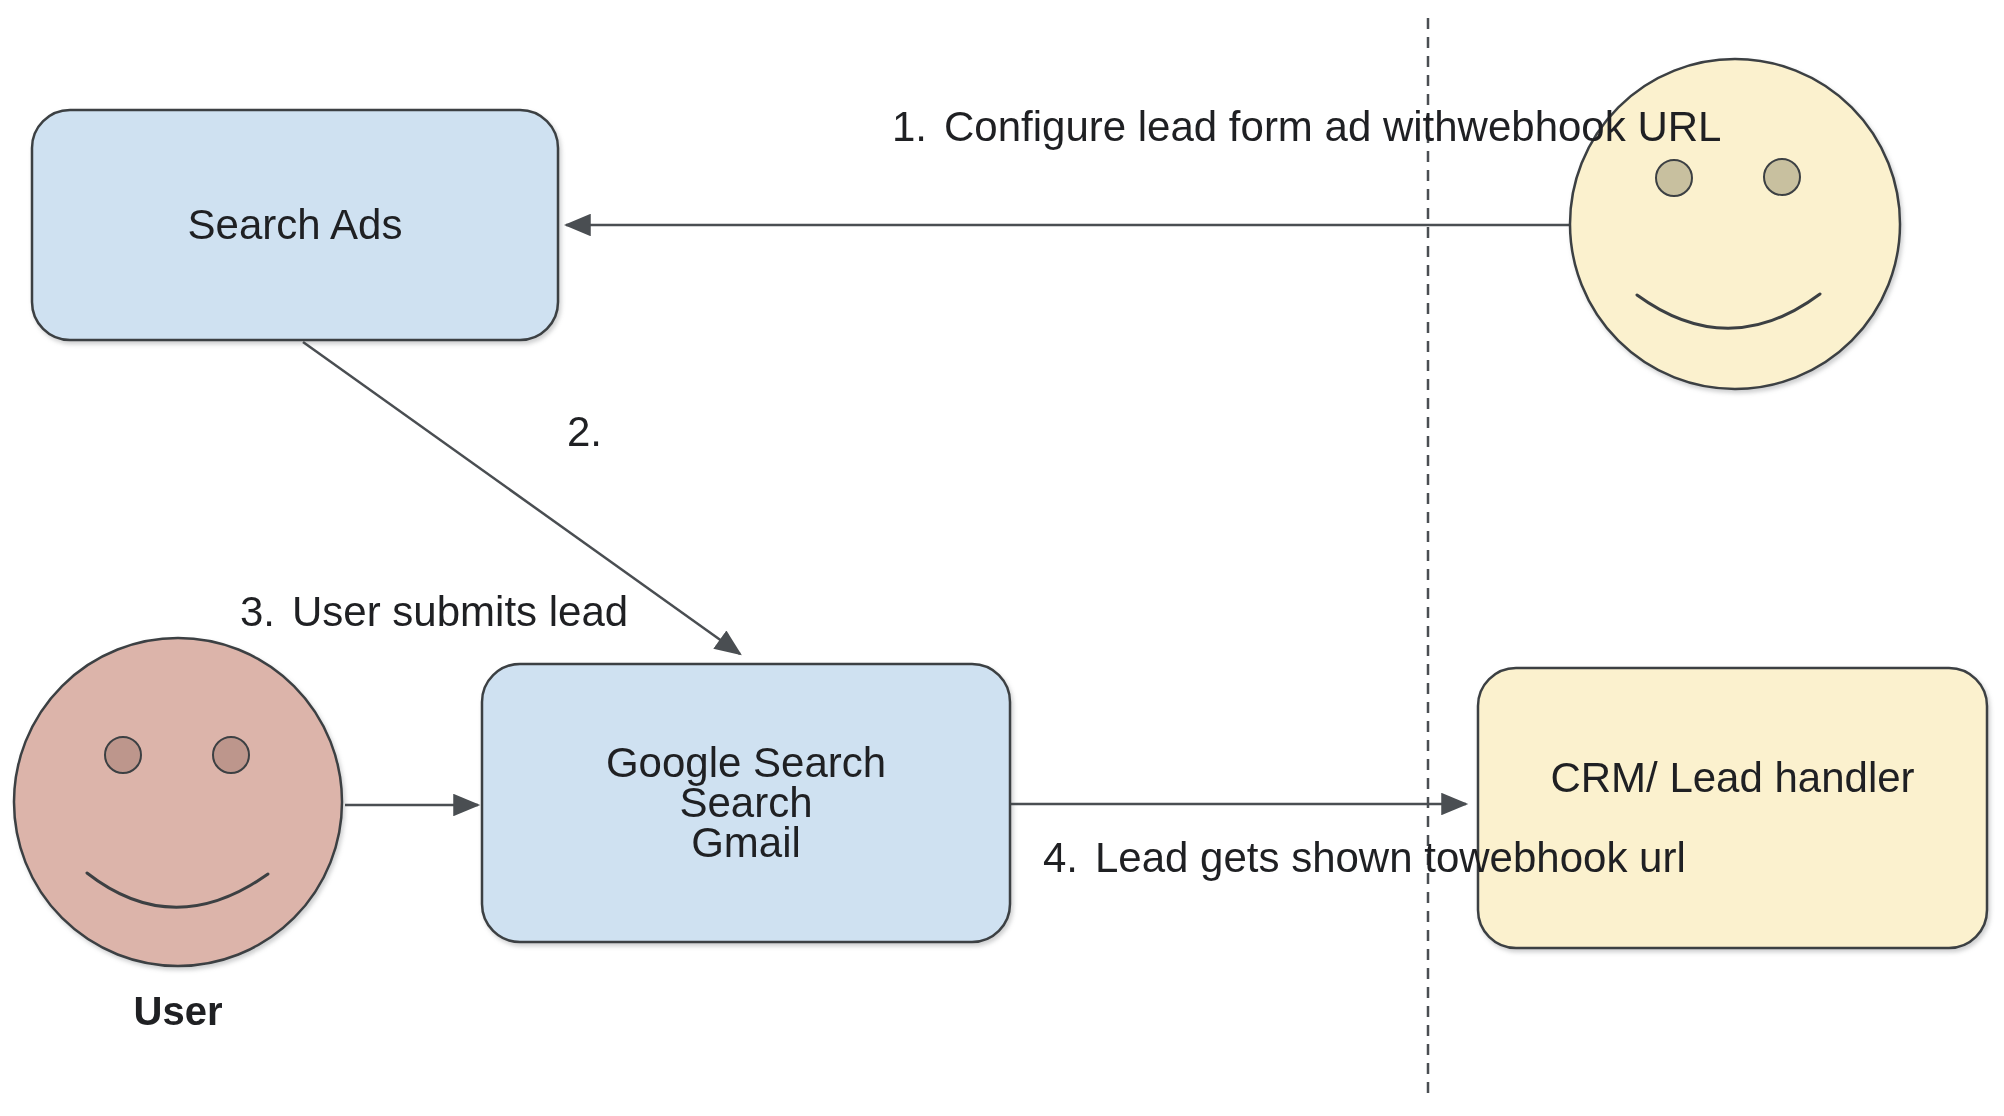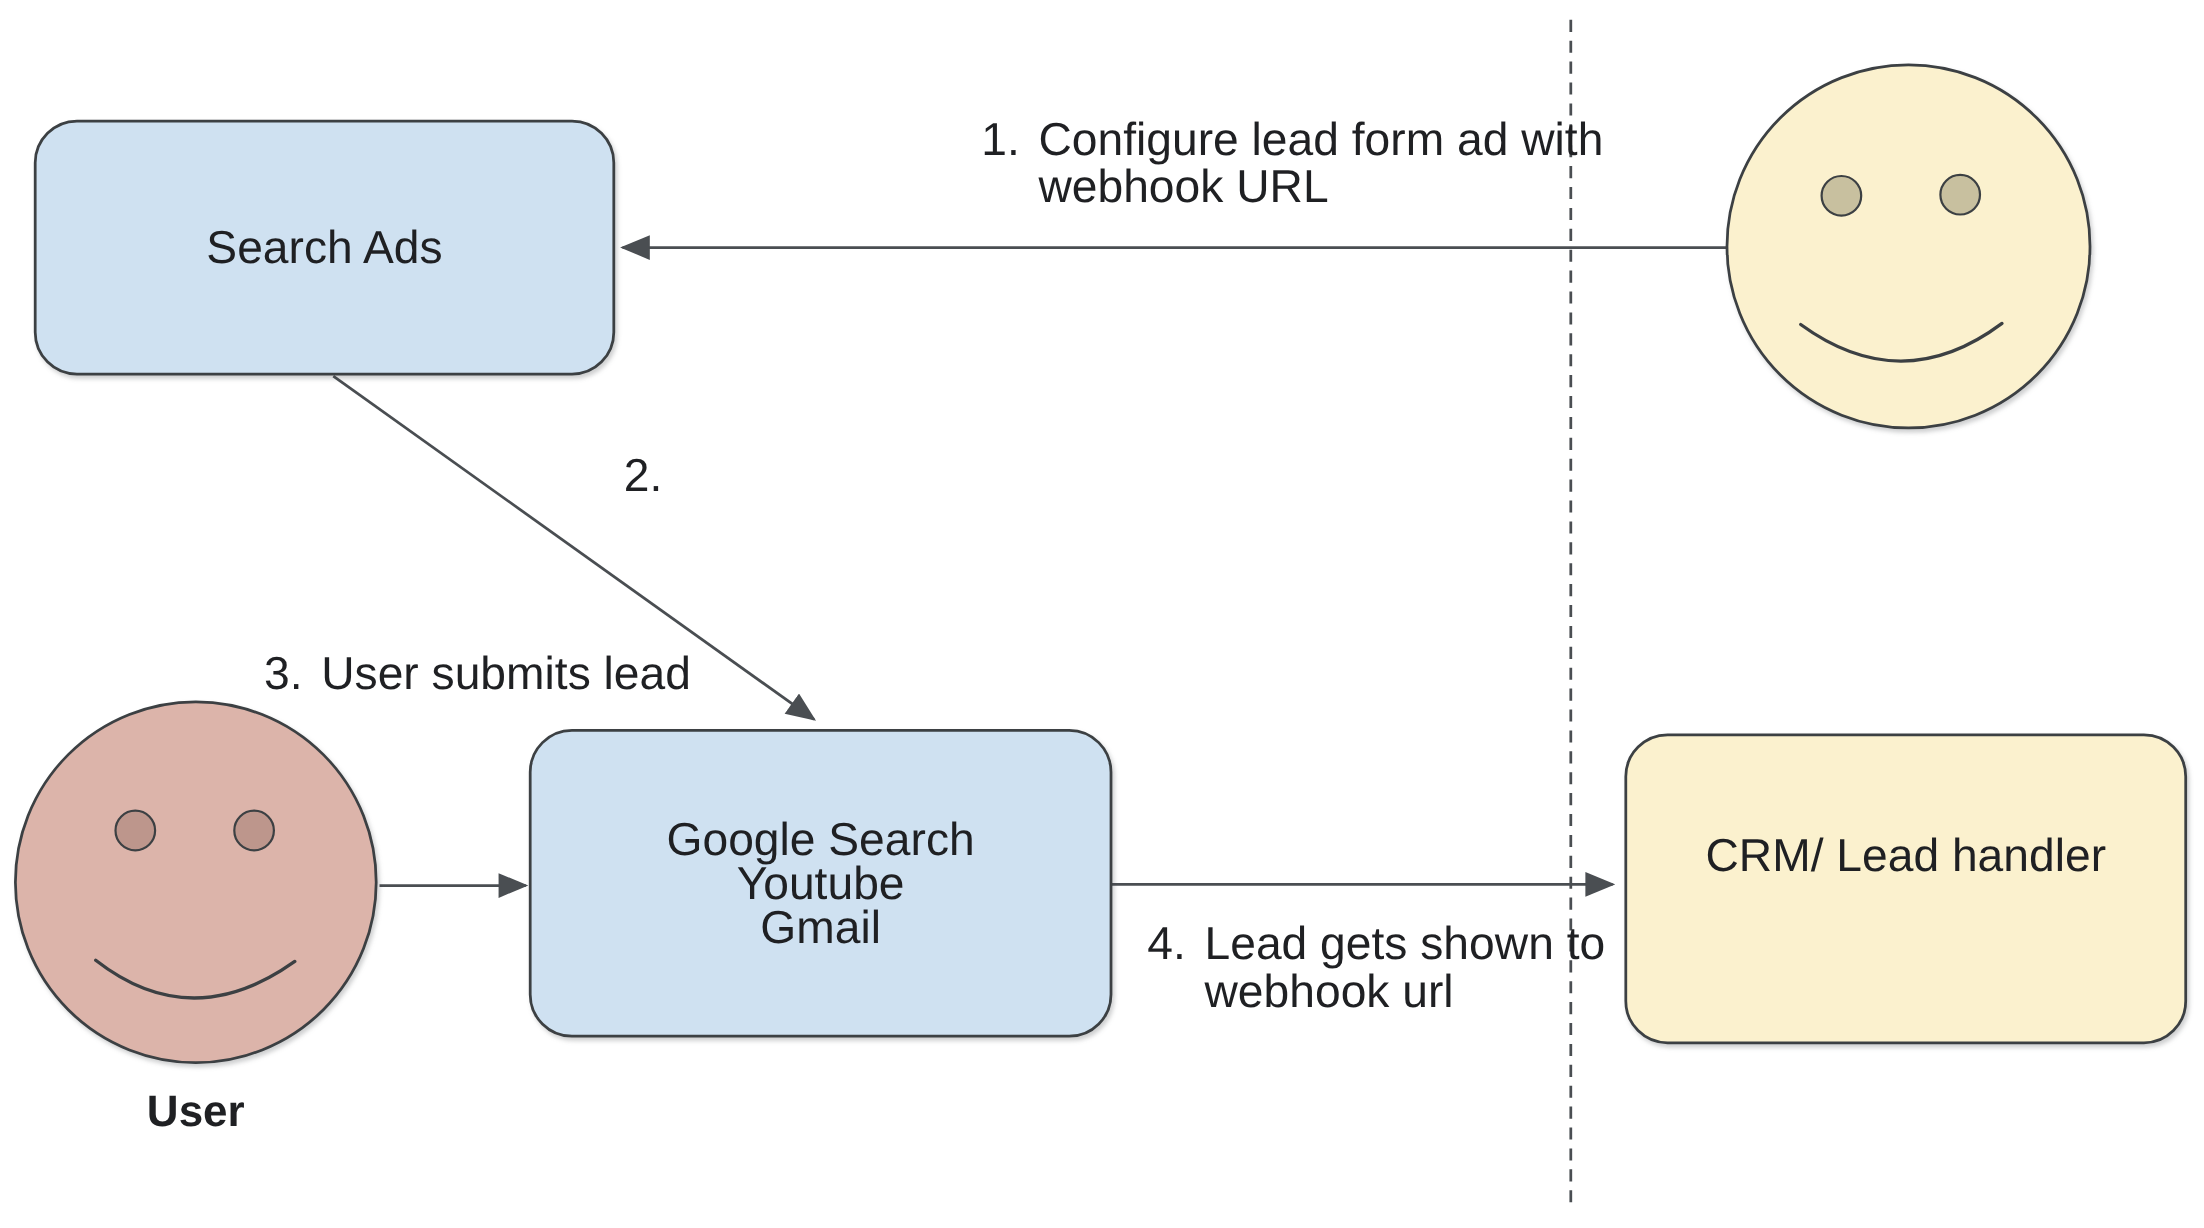--- a/index.html
+++ b/index.html
@@ -19,21 +19,21 @@
   .edge{stroke:var(--line_color,#4a4e52);stroke-width:2.5;fill:none;}
   .dashed{stroke:var(--line_color,#4a4e52);stroke-width:2.5;stroke-dasharray:11 8;fill:none;}
   .shadow{filter:drop-shadow(2px 3px 2px rgba(60,64,67,0.25));}
   
   .lbl{position:absolute;display:flex;align-items:center;justify-content:center;
        font-size:42px;line-height:40px;text-align:center;white-space:pre;}
   .lbl.bold{font-weight:bold;font-size:40px;}
   .node-label-stack{display:flex;flex-direction:column;align-items:center;justify-content:center;}
   .step{position:absolute;display:flex;font-size:42px;line-height:43px;white-space:pre;}
   .step .num{width:52px;flex:0 0 52px;}
-  .step .lines{display:flex;flex-direction:column;}
+  .step .lines{display:flex;flex-direction:row;}
 </style>
 </head>
 <body>
 
 <div class="stage">
 
   <svg width="2004" height="1116" viewBox="0 0 2004 1116">
     <defs>
       <marker id="arrowhead" viewBox="0 0 12 10" refX="11" refY="5" markerWidth="11" markerHeight="9" orient="auto-start-reverse">
         <path d="M0,0 L12,5 L0,10 Z" style="fill:var(--line_color,#4a4e52)"></path>
@@ -65,21 +65,21 @@
       <circle class="eye-pink" cx="123" cy="755" r="18"></circle>
       <circle class="eye-pink" cx="231" cy="755" r="18"></circle>
       <path class="smile" d="M87,873 Q174,941 268,874"></path>
     </g>
   </svg>
 
   <div class="lbl" style="left:32px;top:110px;width:526px;height:230px;">Search Ads</div>
 
   <div class="lbl node-label-stack" style="left:482px;top:664px;width:528px;height:278px;">
     <div>Google Search</div>
-    <div>Youtube</div>
+    <div>Search</div>
     <div>Gmail</div>
   </div>
 
   <div class="lbl" style="left:1478px;top:668px;width:509px;height:220px;">CRM/ Lead handler</div>
 
 
   <div class="lbl bold" style="left:-22px;top:987px;width:400px;height:48px;">User</div>
 
   <div class="step" style="left:892px;top:105px;">
     <span class="num">1.</span>

